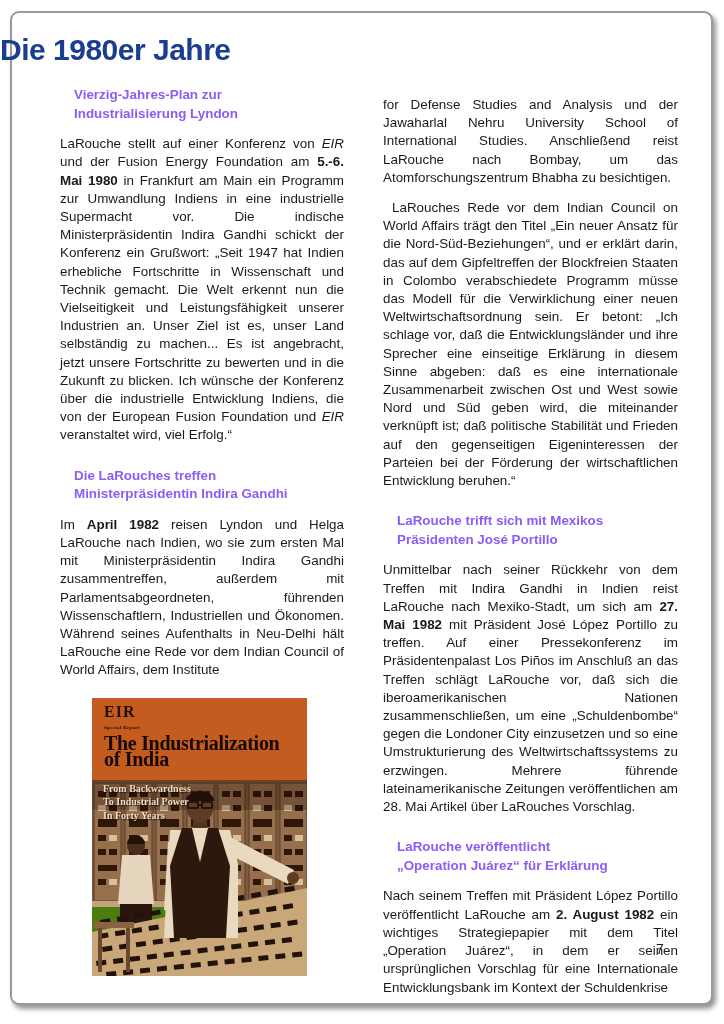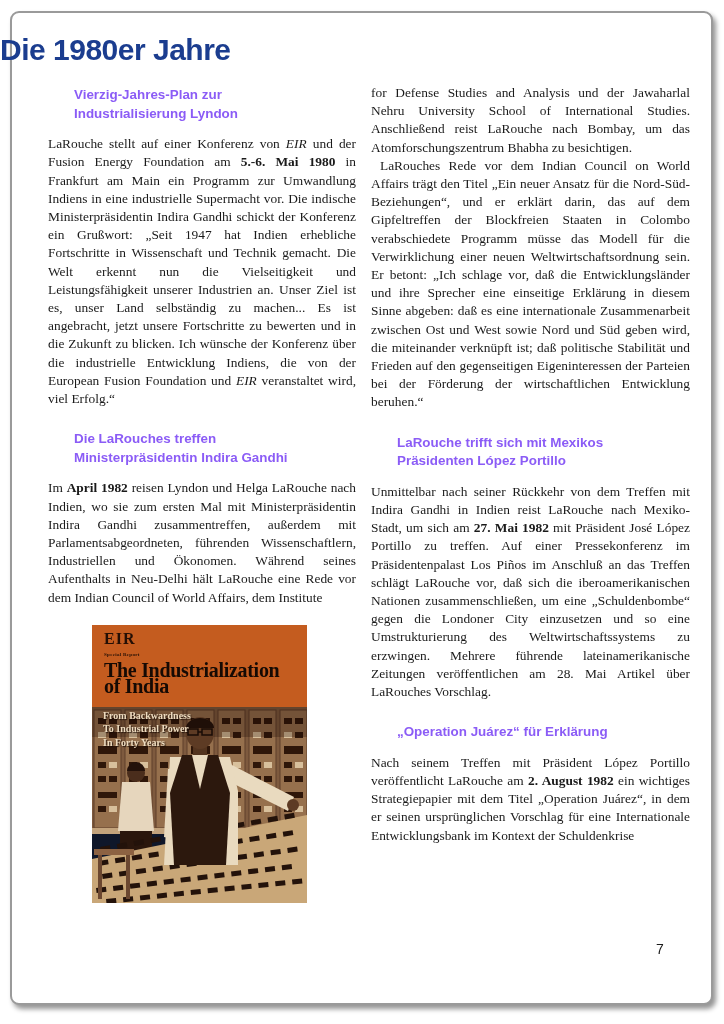--- a/index.html
+++ b/index.html
@@ -35,23 +35,22 @@
   .col-right { left: 371px; width: 319px; }
   .heading {
     font-weight: 700;
     color: #8b5cf6;
     padding-left: 26px;
     margin: 22px 0 12px 0;
     line-height: 18.6px;
   }
   .heading.first { margin-top: 2px; }
   .para {
-    margin: 0;
+    margin: 12px;
     text-align: justify;
-    font-family: Liberation Serif, serif;
   }
   .para.indent { text-indent: 9px; }
   .para i, .para .it { font-style: italic; }
   .para b, .para .bd { font-weight: 700; }
 
   
   .cover {
     width: 215px;
     margin: 18px 0 0 44px;
   }
@@ -71,21 +70,21 @@
     position: absolute; left: 12px; top: 37px;
     font-family: "Liberation Serif", "DejaVu Serif", serif;
     font-weight: 700; font-size: 20px; line-height: 16.5px;
     letter-spacing: -0.3px;
     color: #150a04;
     white-space: nowrap;
   }
   .cover-photo {
     position: relative;
     width: 215px; height: 196px;
-    background: #0f172a;
+    background: #4d7c0f;
   }
   .cover-photo svg { display: block; }
   .cover-sub {
     position: absolute; left: 11px; top: 2px;
     font-family: "Liberation Serif", "DejaVu Serif", serif;
     font-weight: 700; font-size: 10px; line-height: 13.5px;
     color: #eedcc0;
     text-shadow: 1px 1px 1px rgba(25,10,3,0.85);
     white-space: nowrap;
   }
@@ -224,22 +223,23 @@
       </div>
     </div>
   </figure>
 </div>
 
 <div class="col col-right">
   <p class="para"><span>for Defense Studies and Analysis und der Jawaharlal Nehru University School of International Studies. Anschließend reist LaRouche nach Bombay, um das Atomforschungszentrum Bhabha zu besichtigen.</span></p>
   <p class="para indent"><span>LaRouches Rede vor dem Indian Council on World Affairs trägt den Titel „Ein neuer Ansatz für die Nord-Süd-Beziehungen“, und er erklärt darin, das auf dem Gipfeltreffen der Blockfreien Staaten in Colombo verabschiedete Programm müsse das Modell für die Verwirklichung einer neuen Weltwirtschaftsordnung sein. Er betont: „Ich schlage vor, daß die Entwicklungsländer und ihre Sprecher eine einseitige Erklärung in diesem Sinne abgeben: daß es eine internationale Zusammenarbeit zwischen Ost und West sowie Nord und Süd geben wird, die miteinander verknüpft ist; daß politische Stabilität und Frieden auf den gegenseitigen Eigeninteressen der Parteien bei der Förderung der wirtschaftlichen Entwicklung beruhen.“</span></p>
   <div class="heading">
     <div>LaRouche trifft sich mit Mexikos</div>
-    <div>Präsidenten López Portillo</div>
+    <div>Präsidenten José Portillo</div>
   </div>
   <p class="para"><span>Unmittelbar nach seiner Rückkehr von dem Treffen mit Indira Gandhi in Indien reist LaRouche nach Mexiko-Stadt, um sich am </span><span class="bd">27. Mai 1982</span><span> mit Präsident José López Portillo zu treffen. Auf einer Pressekonferenz im Präsidentenpalast Los Piños im Anschluß an das Treffen schlägt LaRouche vor, daß sich die iberoamerikanischen Nationen zusammenschließen, um eine „Schuldenbombe“ gegen die Londoner City einzusetzen und so eine Umstrukturierung des Weltwirtschaftssystems zu erzwingen. Mehrere führende lateinamerikanische Zeitungen veröffentlichen am 28. Mai Artikel über LaRouches Vorschlag.</span></p>
   <div class="heading">
+    <div>LaRouche veröffentlicht</div>
     <div>„Operation Juárez“ für Erklärung</div>
   </div>
   <p class="para"><span>Nach seinem Treffen mit Präsident López Portillo veröffentlicht LaRouche am </span><span class="bd">2. August 1982</span><span> ein wichtiges Strategiepapier mit dem Titel „Operation Juárez“, in dem er seinen ursprünglichen Vorschlag für eine Internationale Entwicklungsbank im Kontext der Schuldenkrise</span></p>
 </div>
 
 <div class="page-number">7</div>
 
 </body></html>

